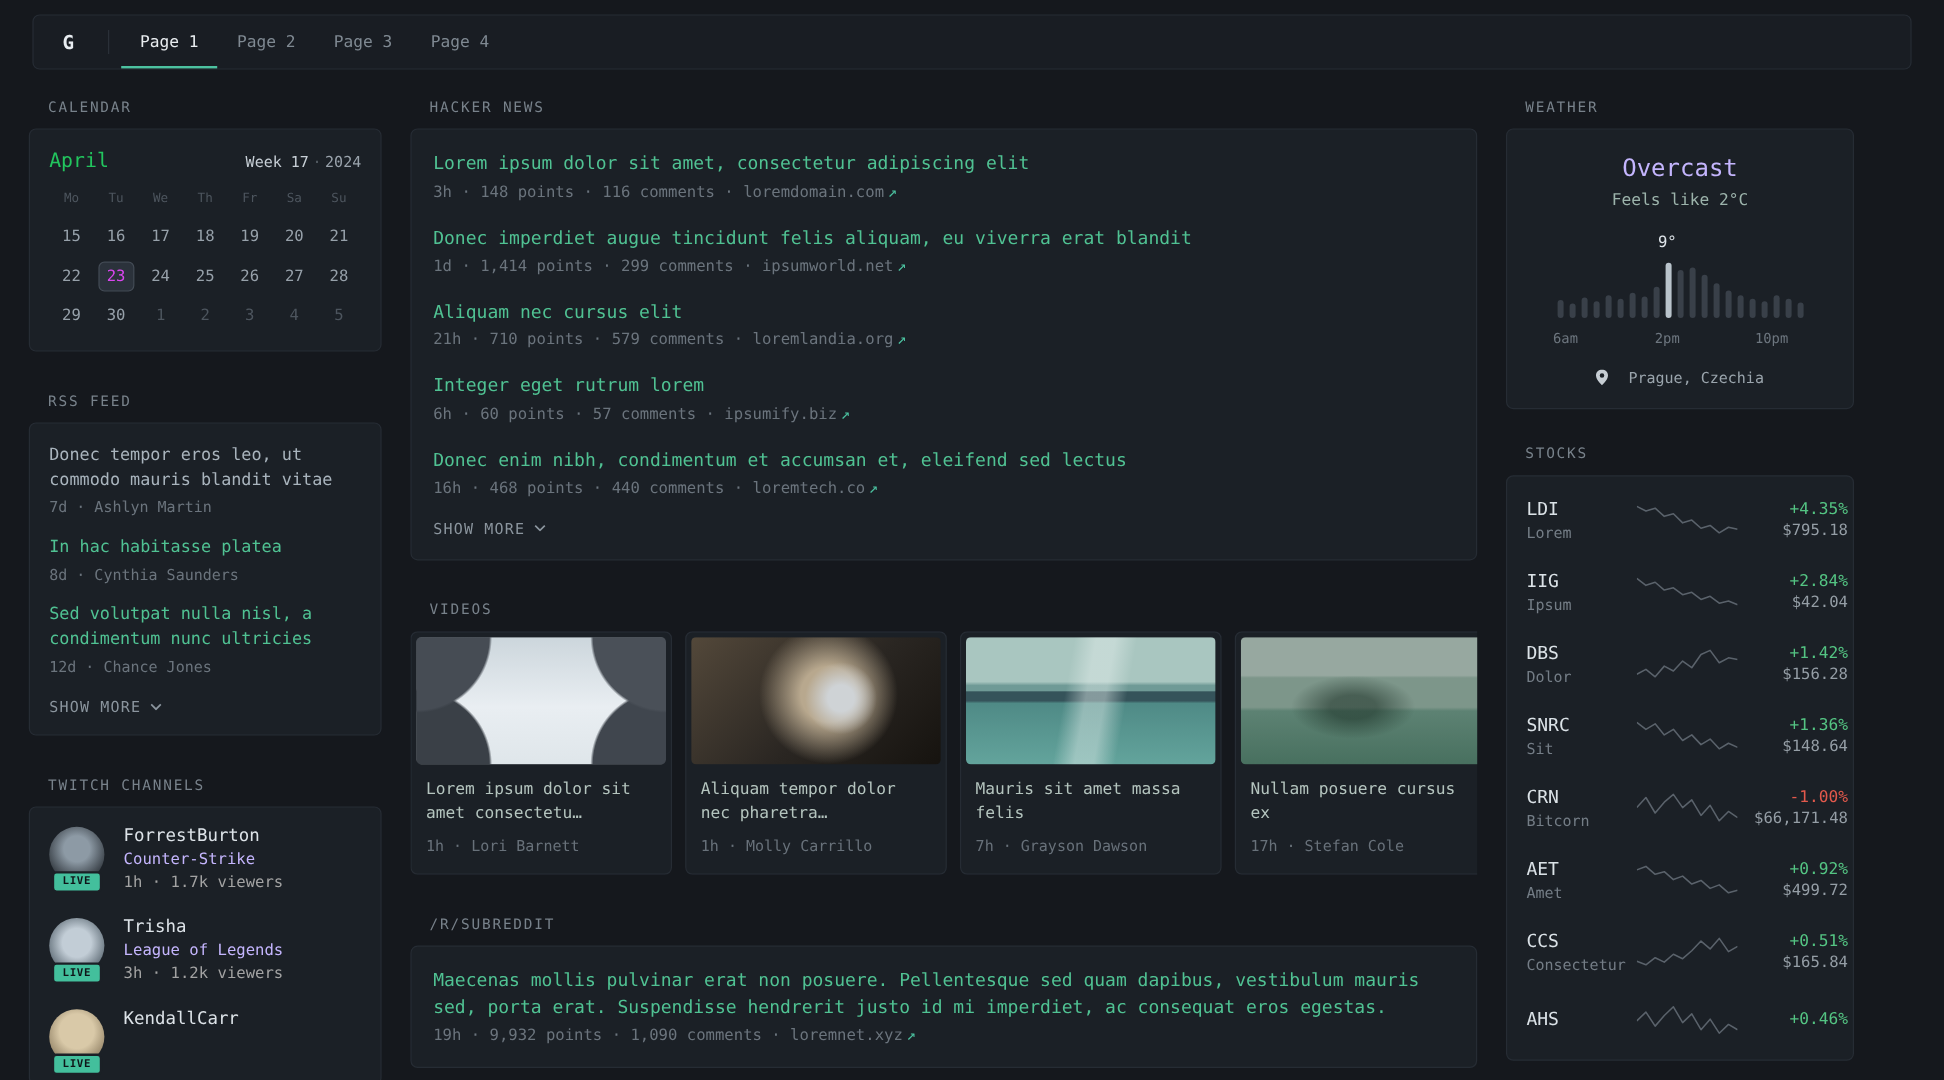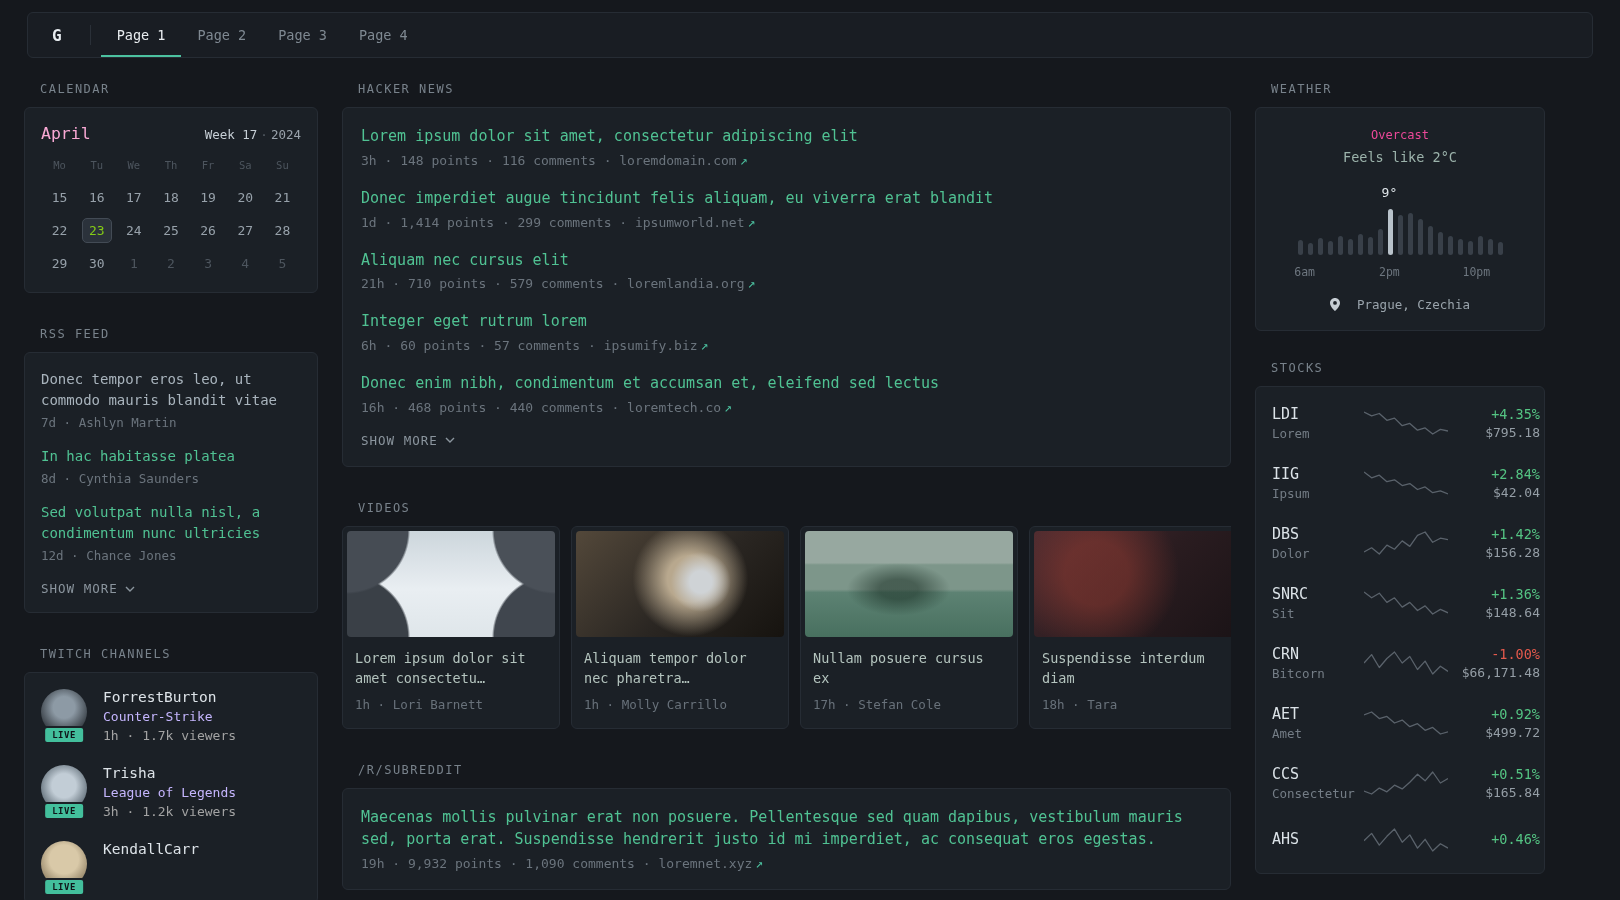--- a/index.html
+++ b/index.html
@@ -44,33 +44,33 @@
   }
   .card {
     background:#1b2026;
     border:1px solid #262c34;
     border-radius:6px;
   }
 
   
   .calendar-card { padding:16px; }
   .cal-head { display:flex; justify-content:space-between; align-items:baseline; margin-bottom:16px; }
-  .cal-month { font-size:16.5px; color:#f9a8d4; }
+  .cal-month { font-size:16.5px; color:#22c55e; }
   .cal-week { font-size:12.5px; color:#c7cfd6; }
   .cal-sep { color:#555d65; margin:0 3px; }
   .cal-year { color:#9aa3ac; }
   .cal-grid { display:grid; grid-template-columns:repeat(7,1fr); row-gap:8px; text-align:center; }
   .cal-dow { font-size:10.5px; color:#4d555e; margin-bottom:4px; }
   .cal-day {
     font-size:13px; color:#97a1aa;
     width:30px; height:25px; line-height:24px;
     justify-self:center; border-radius:5px;
     border:1px solid transparent;
   }
-  .cal-day.sel { background:#2b323b; border-color:#434b55; color:#84cc16; }
+  .cal-day.sel { background:#2b323b; border-color:#434b55; color:#d946ef; }
   .cal-day.dim { color:#4d555e; }
 
   
   .list-card { padding:16px; }
   .rss-item + .rss-item { margin-top:16px; }
   .rss-headline { font-size:14px; line-height:1.5; color:#50c293; display:block; text-decoration:none; cursor:pointer; }
   .rss-headline.read { color:#a9b4bd; }
   .item-meta { font-size:12.5px; color:#6b747d; margin-top:4px; }
   .show-more {
     display:flex; align-items:center; gap:7px;
@@ -128,21 +128,21 @@
       linear-gradient(180deg, #97a8a0 0 30%, #7d968a 32% 55%, #5d8273 58%, #48705f); }
   .thumb.t5 { background:
       radial-gradient(circle at 30% 40%, rgba(150,60,50,0.5) 0 20%, transparent 52%),
       linear-gradient(135deg, #4a2b30, #2a1c20 50%, #1a1316); }
   .video-body { padding:11px 8px 12px; }
   .video-title { font-size:13.5px; line-height:1.5; color:#b4c4be; min-height:40px; }
   .video-meta { font-size:12.5px; color:#68717a; margin-top:9px; }
 
   
   .weather-card { padding:20px 18px 18px; text-align:center; }
-  .w-cond { font-size:12px; color:#ec4899; }
+  .w-cond { font-size:20px; color:#c4b5fd; }
   .w-feels { font-size:13.5px; color:#9cb3ab; margin-top:7px; }
   .w-chart { position:relative; width:212px; margin:42px auto 0; }
   .w-peak { position:absolute; top:-22px; left:45%; transform:translateX(-50%); font-size:13px; color:#dfe5ea; }
   .w-bars { display:flex; align-items:flex-end; justify-content:center; gap:5px; height:48px; }
   .wbar { width:5px; border-radius:3px; background:#394049; }
   .wbar.hl { background:#b9c3cb; }
   .w-times { position:relative; height:14px; margin-top:10px; }
   .w-time { position:absolute; transform:translateX(-50%); font-size:11.5px; color:#6d767f; }
   .w-time.tl { left:5%; } .w-time.tc { left:45%; } .w-time.tr { left:86%; }
   .w-loc { margin-top:18px; display:flex; justify-content:center; align-items:center; gap:17px; font-size:12.5px; color:#9aa4ac; }
@@ -341,20 +341,27 @@
           <div class="video-body">
             <div class="video-title">Lorem ipsum dolor sit amet consectetu…</div>
             <div class="video-meta">1h · Lori Barnett</div>
           </div>
         </div>
         <div class="card video-card">
           <div class="thumb t2"></div>
           <div class="video-body">
             <div class="video-title">Aliquam tempor dolor nec pharetra…</div>
             <div class="video-meta">1h · Molly Carrillo</div>
+          </div>
+        </div>
+        <div class="card video-card">
+          <div class="thumb t3"></div>
+          <div class="video-body">
+            <div class="video-title">Mauris sit amet massa felis</div>
+            <div class="video-meta">7h · Grayson Dawson</div>
           </div>
         </div>
         <div class="card video-card">
           <div class="thumb t4"></div>
           <div class="video-body">
             <div class="video-title">Nullam posuere cursus ex</div>
             <div class="video-meta">17h · Stefan Cole</div>
           </div>
         </div>
         <div class="card video-card">

